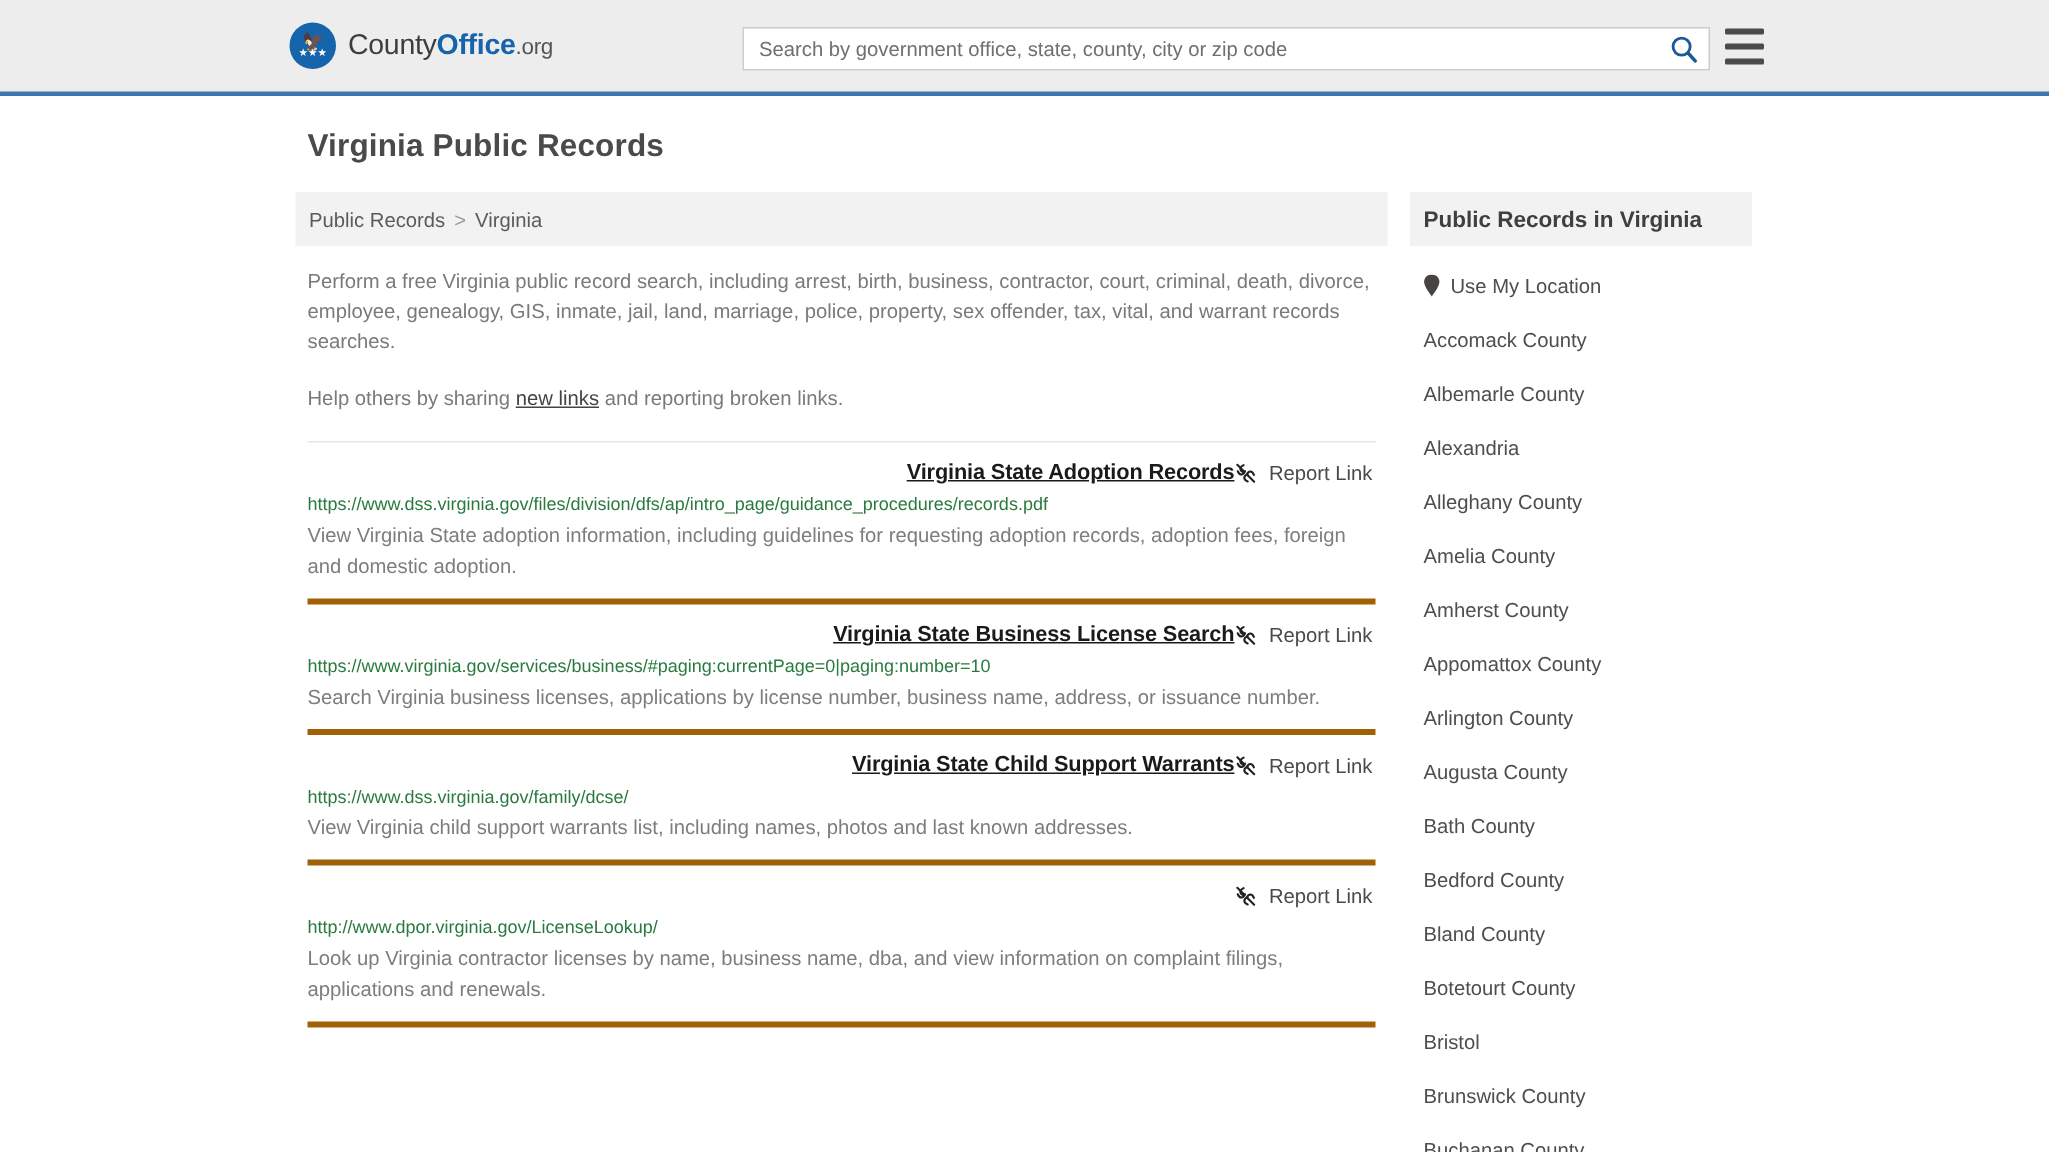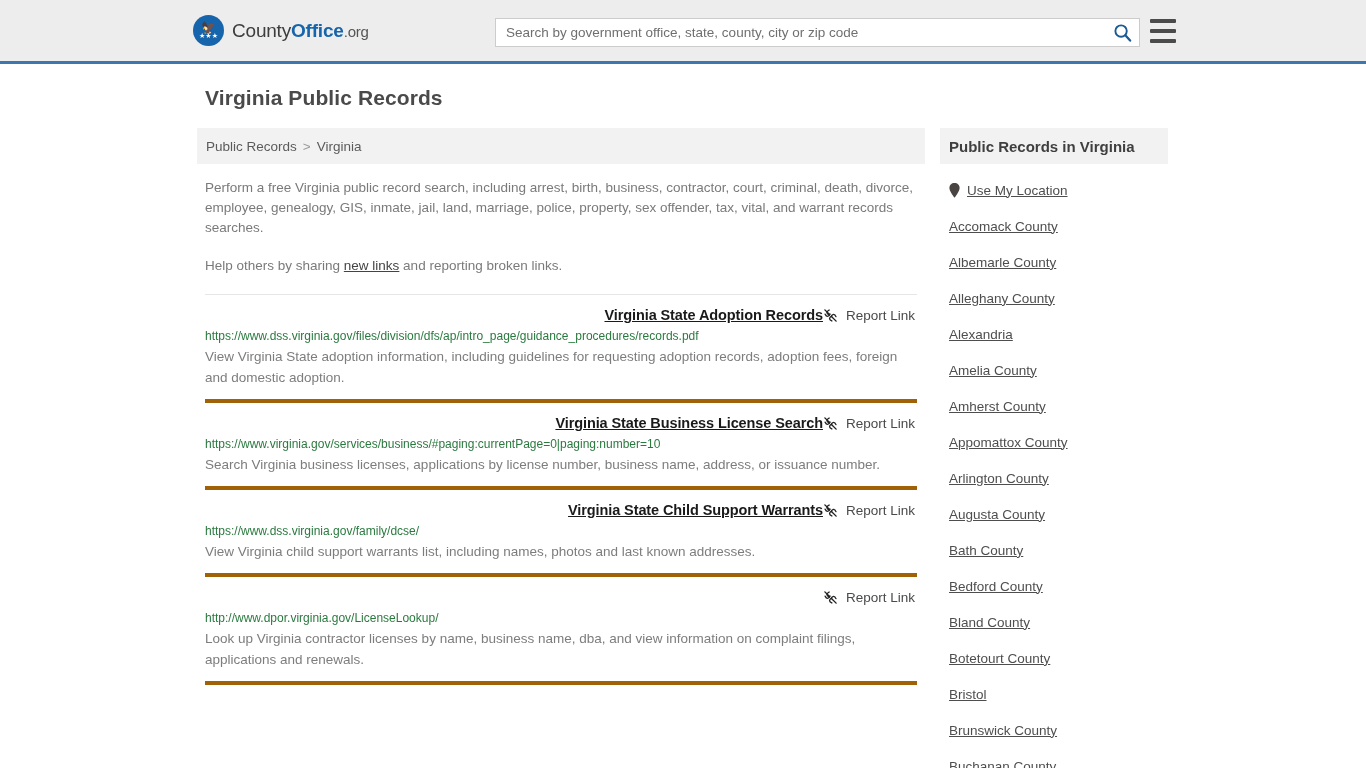--- a/index.html
+++ b/index.html
@@ -204,21 +204,20 @@
   .side-list { padding: 8px 0 0 9px; }
   .side-item {
     display: flex;
     align-items: center;
     gap: 7px;
     height: 36px;
   }
   .side-item a {
     font-size: 13.5px;
     color: #4e4e4e;
-    text-decoration: underline;
     cursor: pointer;
   }
   .pin { flex: none; display: flex; }
 </style>
 </head>
 <body>
 
 <div class="site-header">
   <div class="brand">
     <div class="brand-mark">
@@ -354,24 +353,24 @@
           <a>Use My Location</a>
         </div>
 
         <div class="side-item">
           <a>Accomack County</a>
           </div>
         <div class="side-item">
           <a>Albemarle County</a>
           </div>
         <div class="side-item">
+          <a>Alexandria</a>
+          </div>
+        <div class="side-item">
           <a>Alleghany County</a>
-          </div>
-        <div class="side-item">
-          <a>Alexandria</a>
           </div>
         <div class="side-item">
           <a>Amelia County</a>
           </div>
         <div class="side-item">
           <a>Amherst County</a>
           </div>
         <div class="side-item">
           <a>Appomattox County</a>
           </div>

